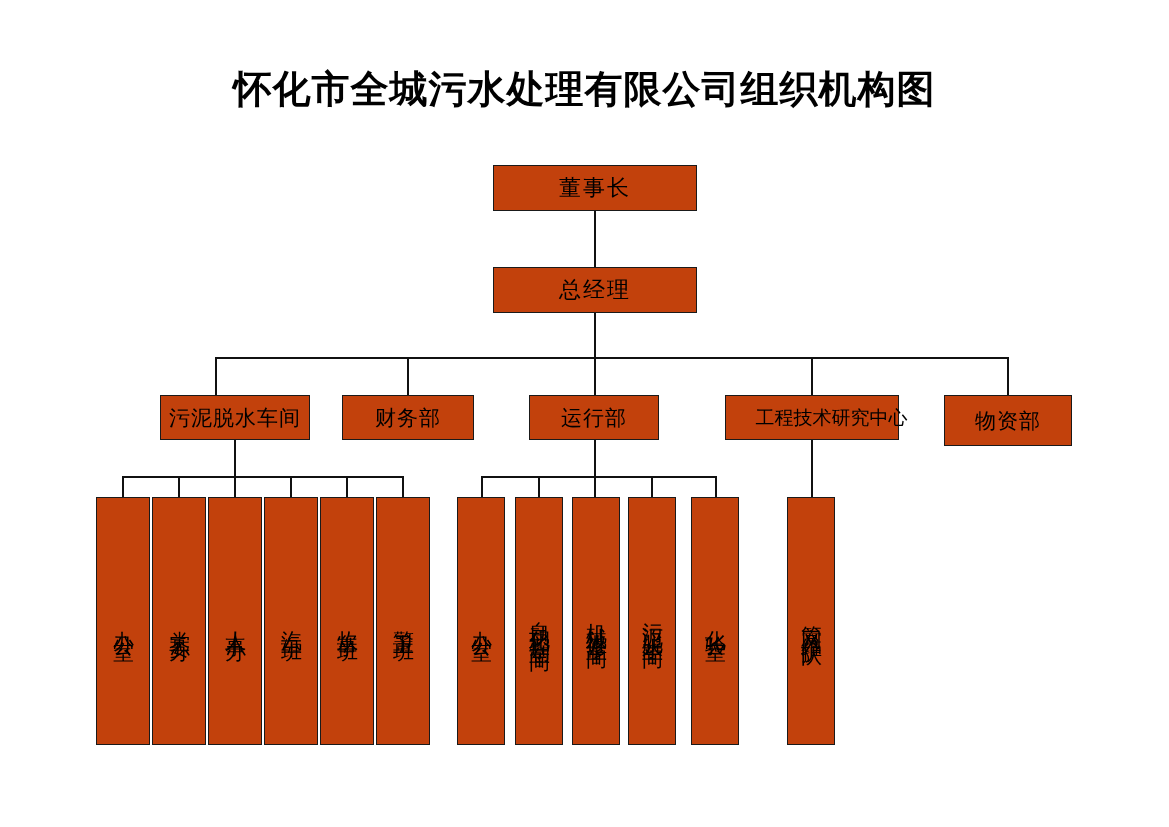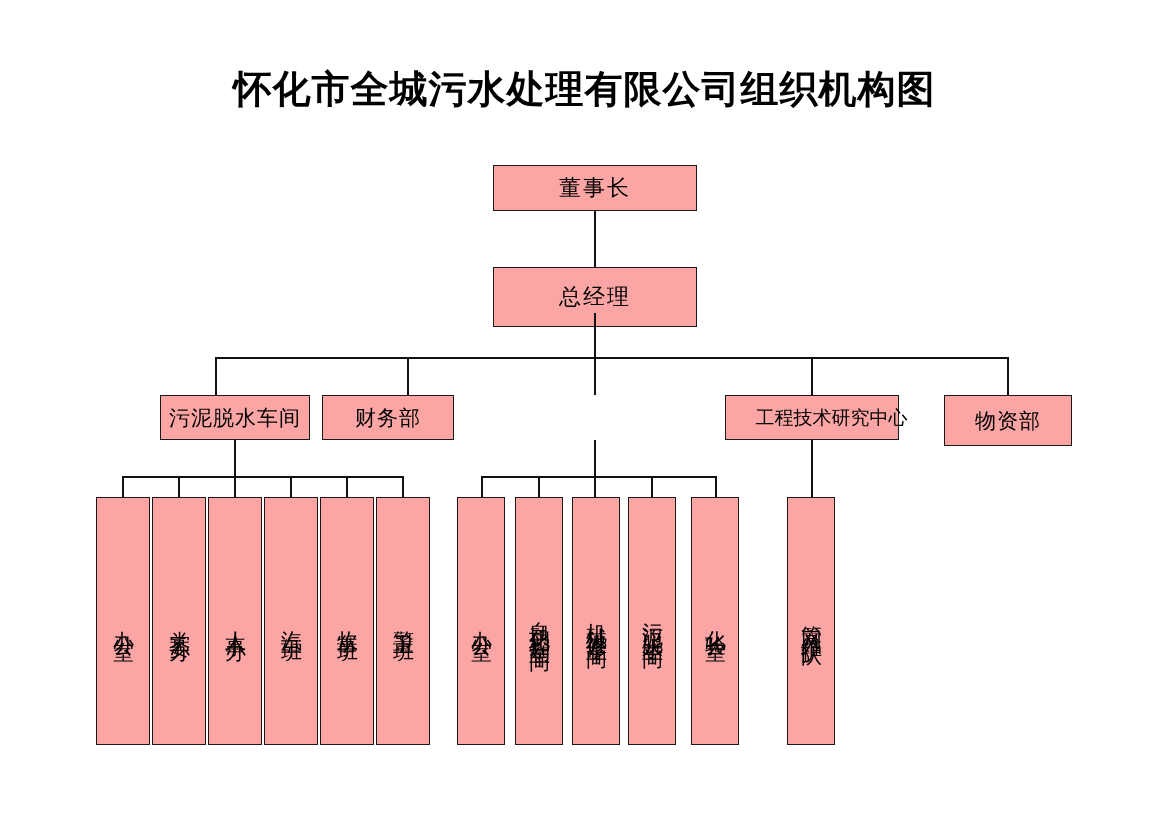--- a/index.html
+++ b/index.html
@@ -33,21 +33,21 @@
     font-weight: bold;
     font-size: 38px;
     letter-spacing: 1px;
     color: #000000;
     white-space: nowrap;
   }
   .node {
     position: absolute;
     box-sizing: border-box;
     border: 1.6px solid #1a1a1a;
-    background: #fca5a5;
+    background: #c2410c;
     display: flex;
     align-items: center;
     justify-content: center;
     font-family: "DejaVu Serif", "Liberation Serif", serif;
     color: #000000;
     text-align: center;
   }
   .node.horizontal {
     font-size: 22px;
     letter-spacing: 2px;
@@ -82,41 +82,44 @@
 <div id="chart-root">
 
   <div class="title">怀化市全城污水处理有限公司组织机构图</div>
 
   <div class="node horizontal" style="left:493px; top:165px; width:204px; height:46px;">
     <span>董事长</span>
   </div>
 
   <div class="line v" style="left:594px; top:211px; height:56px;"></div>
 
-  <div class="node horizontal" style="left:493px; top:267px; width:204px; height:60px;">
+  <div class="node horizontal" style="left:493px; top:267px; width:204px; height:46px;">
     <span>总经理</span>
   </div>
 
   <div class="line v" style="left:594px; top:313px; height:46px;"></div>
   <div class="line h" style="left:215px; top:357px; width:794px;"></div>
 
   <div class="line v" style="left:215px; top:357px; height:38px;"></div>
   <div class="line v" style="left:407px; top:357px; height:38px;"></div>
   <div class="line v" style="left:594px; top:357px; height:38px;"></div>
   <div class="line v" style="left:811px; top:357px; height:38px;"></div>
   <div class="line v" style="left:1007px; top:357px; height:38px;"></div>
 
   <div class="node horizontal dept" style="left:160px; top:395px; width:150px; height:45px;">
     <span>污泥脱水车间</span>
   </div>
 
-  <div class="node horizontal dept" style="left:322px; top:395px; width:132px; height:45px;">
+  <div class="node horizontal dept" style="left:342px; top:395px; width:132px; height:45px;">
     <span>财务部</span>
   </div>
 
+  <div class="node horizontal dept" style="left:529px; top:395px; width:130px; height:45px;">
+    <span>运行部</span>
+  </div>
 
   <div class="node horizontal dept wide" style="left:725px; top:395px; width:174px; height:45px;padding-left:39px;">
     <span>工程技术研究中心</span>
   </div>
 
   <div class="node horizontal dept" style="left:944px; top:395px; width:128px; height:51px;">
     <span>物资部</span>
   </div>
 
   <div class="line v" style="left:234px; top:440px; height:38px;"></div>

